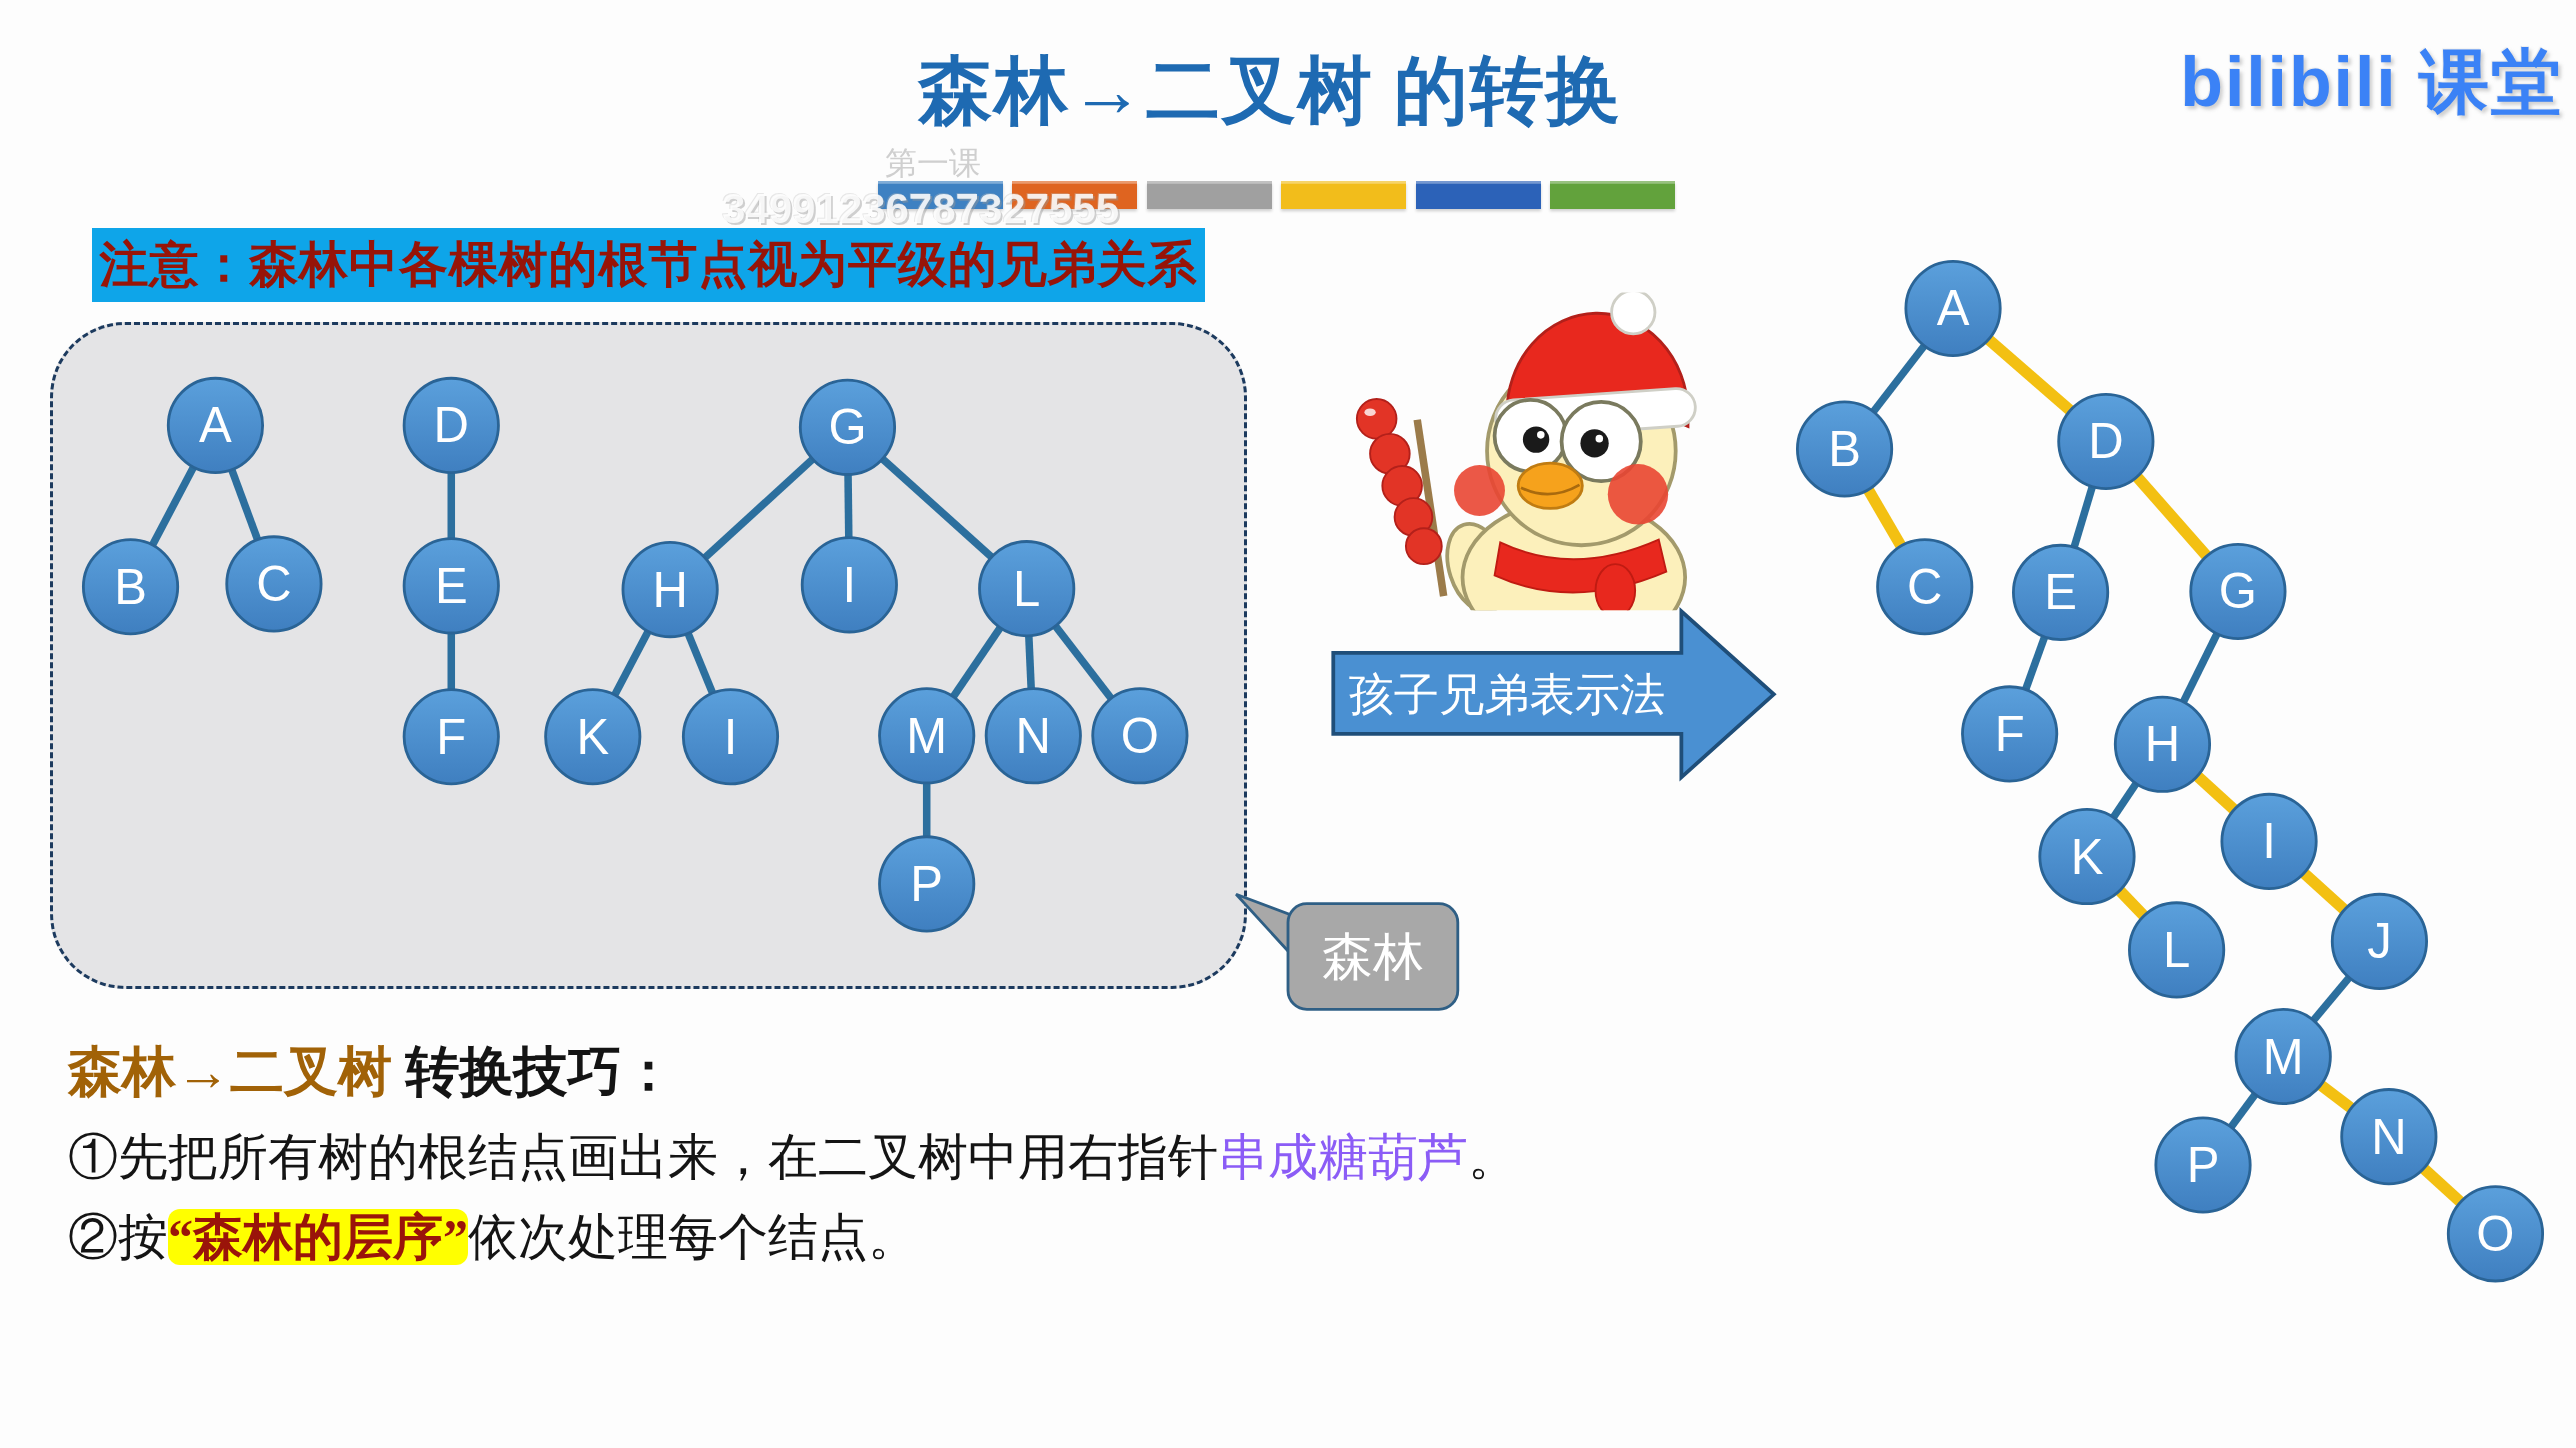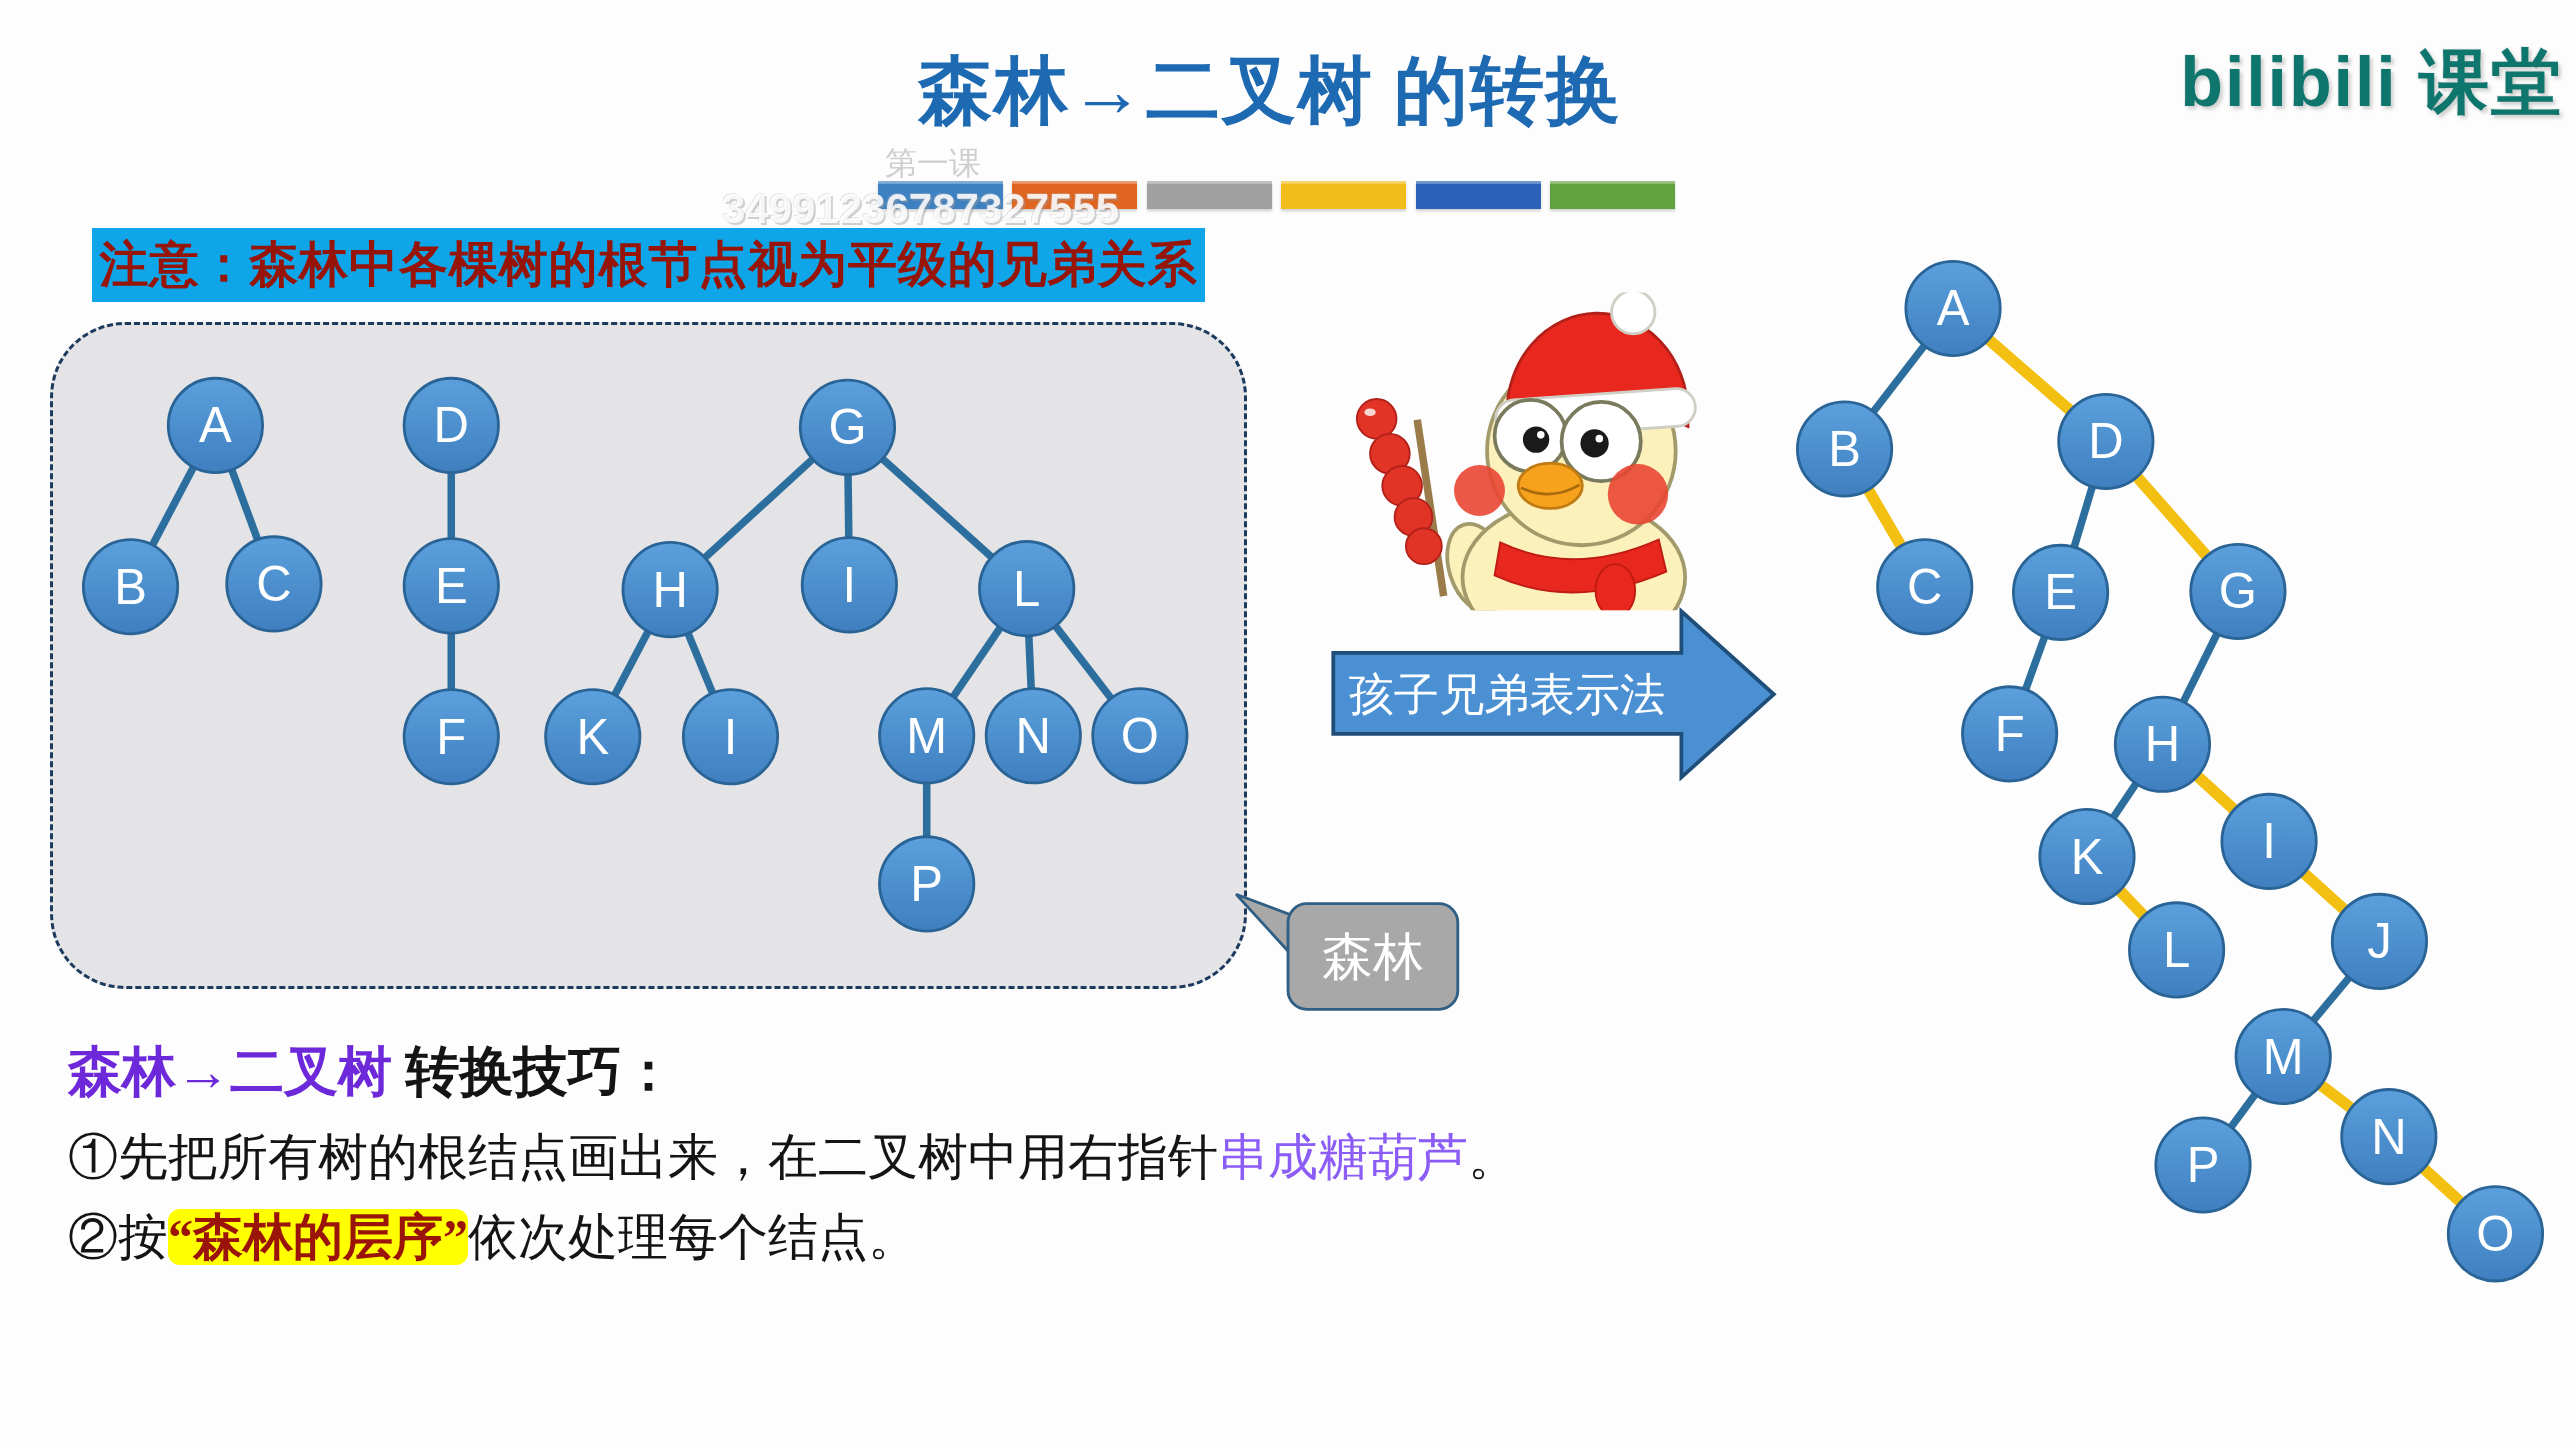--- a/index.html
+++ b/index.html
@@ -16,29 +16,29 @@
   
   #bars{position:absolute;left:878px;top:181px;z-index:3;white-space:nowrap;}
   #bars .bar{display:inline-block;width:125px;height:28px;margin-right:9.4px;
              box-shadow:inset 0 2.8px 0 rgba(255,255,255,.35), 0 2.8px 2.8px rgba(0,0,0,.18);}
   
   .wm-digits{position:absolute;left:722px;top:185px;z-index:4;font-family:"Liberation Sans","DejaVu Sans",sans-serif;
              font-size:42px;font-weight:bold;color:rgba(255,255,255,.85);
              text-shadow:1.9px 1.9px 0 rgba(150,150,150,.45),-0.9px -0.9px 0 rgba(190,190,190,.35);}
   .wm-lesson{position:absolute;left:885px;top:142px;z-index:4;font-size:32px;color:rgba(120,120,120,.35);}
   .logo{position:absolute;right:13.2px;top:36px;z-index:4;font-family:"Liberation Sans","DejaVu Sans",sans-serif;
-        font-size:70px;font-weight:bold;color:#0f766e;letter-spacing:1.9px;
+        font-size:70px;font-weight:bold;color:#3b82f6;letter-spacing:1.9px;
         text-shadow:2.8px 2.8px 3.8px rgba(140,140,140,.4),-0.9px -0.9px 0.9px rgba(200,200,200,.3);}
   
   .note{position:absolute;left:92px;top:228px;z-index:3;background:#0ea5e9;color:#971408;
         font-size:49px;font-weight:bold;padding:3.8px 7.5px;letter-spacing:0.9px;}
   
   .tips{position:absolute;left:68px;top:1036px;z-index:3;color:#141414;}
   .tips .heading{font-size:54px;font-weight:bold;margin-bottom:15px;}
-  .tips .heading .red{color:#6d28d9;}
+  .tips .heading .red{color:#a16207;}
   .tips .step{font-size:50px;margin-top:13.2px;}
   .tips .teal{color:#8b5cf6;text-align:center;}
   .tips .hl{background:#ffff00;color:#9a140a;font-weight:bold;border-radius:12px;}
   .para{position:absolute;left:68px;top:1300px;z-index:3;font-size:50px;color:#141414;line-height:63px;}
   
   .edge-tree,.edge-left{stroke:#2c6f9e;stroke-width:8;}
   .edge-right{stroke:#f3c012;stroke-width:12;}
   .node-circle{fill:url(#nodeGrad);stroke:#2a6496;stroke-width:3;}
   .node-label{fill:#ffffff;font-family:"Liberation Sans","DejaVu Sans",sans-serif;
               font-size:52px;font-weight:500;text-anchor:middle;}

